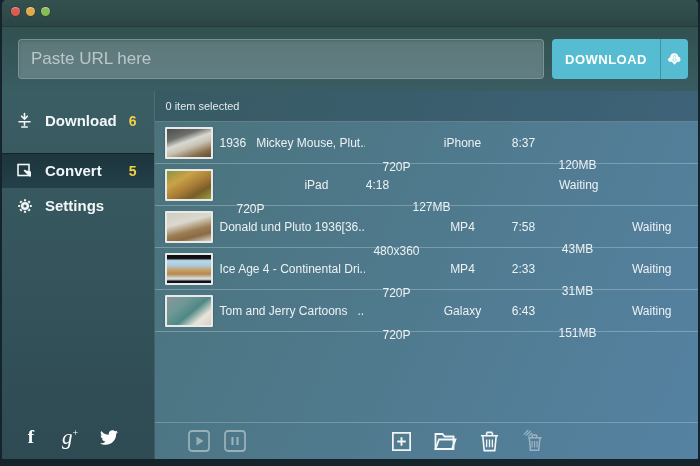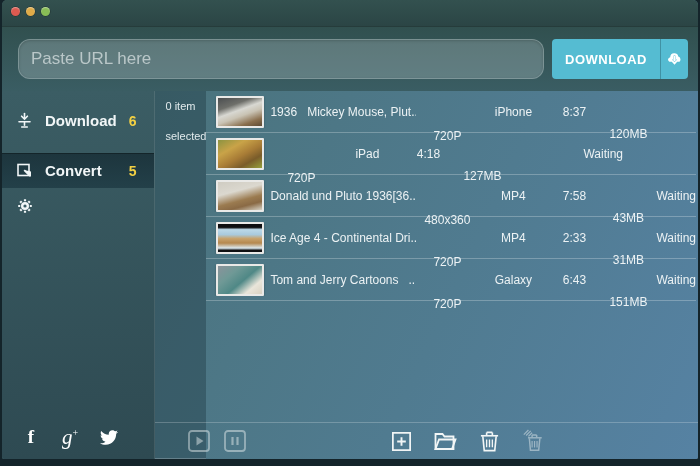--- a/index.html
+++ b/index.html
@@ -28,21 +28,21 @@
   .light.yellow{background:#dfab48;}
   .light.green{background:#88bd56;}
   .win-title{font-size:12px;font-weight:700;color:#e9eff0;letter-spacing:.2px;}
   
   .urlbar{
     flex:0 0 64px;display:flex;align-items:center;
     padding:0 10px 0 16px;
     background:linear-gradient(to bottom,#31504f,#3a5d63);
   }
   .url-input{
-    flex:1;height:38px;border-radius:12px;border:1px solid rgba(255,255,255,0.18);
+    flex:1;height:38px;border-radius:4px;border:1px solid rgba(255,255,255,0.18);
     background:rgba(205,220,222,0.28);
     box-shadow:inset 0 1px 3px rgba(0,0,0,0.18);
     padding:0 12px;font-size:17px;color:#eef4f5;outline:none;
     font-family:"Liberation Sans","DejaVu Sans",sans-serif;
   }
   .url-input::placeholder{color:#bfcccd;opacity:.95;}
   .btn-group{display:flex;margin-left:8px;height:40px;}
   .dl-btn{
     width:108px;height:40px;border:none;cursor:pointer;
     background:#55bcd2;color:#fff;font-size:13px;font-weight:700;letter-spacing:.5px;
@@ -75,21 +75,21 @@
   .side-label{font-size:15px;font-weight:700;flex:1;}
   .side-count{font-size:14px;font-weight:700;color:#f3d043;}
   .social{position:absolute;left:0;right:0;bottom:9px;display:flex;align-items:center;gap:9px;padding-left:14px;}
   .social .s-btn{width:30px;height:26px;display:flex;align-items:center;justify-content:center;cursor:pointer;color:#fff;}
   .s-f{font-family:"Liberation Serif","DejaVu Serif",serif;font-size:19px;font-weight:700;}
   .s-g{font-family:"Liberation Serif","DejaVu Serif",serif;font-size:21px;font-style:italic;}
   .s-g sup{font-size:10px;font-style:normal;}
   
   .main{flex:1;position:relative;min-width:0;
     background:linear-gradient(115deg,#4a737c 0%,#507b90 55%,#5682a3 100%);
-    display:flex;flex-direction:row;}
+    display:flex;flex-direction:column;}
   .sel-header{
     flex:0 0 30px;line-height:30px;padding-left:10px;
     background:rgba(14,34,44,0.30);
     border-bottom:1px solid rgba(255,255,255,0.22);
     font-size:11px;color:#e2ebed;
   }
   .rows{}
   .row{
     height:41px;display:flex;align-items:center;cursor:pointer;
     border-bottom:1px solid rgba(255,255,255,0.25);
@@ -194,20 +194,21 @@
       <div class="side-item">
         <span class="side-icon">
           <svg width="16" height="16" viewBox="0 0 16 16">
             <g stroke="#f1f6f7" stroke-width="2.2">
               <path d="M8 1.2v2M8 12.8v2M1.2 8h2M12.8 8h2M3.2 3.2l1.4 1.4M11.4 11.4l1.4 1.4M12.8 3.2l-1.4 1.4M4.6 11.4l-1.4 1.4"></path>
             </g>
             <circle cx="8" cy="8" r="4" fill="#f1f6f7"></circle>
             <circle cx="8" cy="8" r="1.6" fill="#3b5d64"></circle>
           </svg>
         </span>
+        <span class="side-label">Settings</span>
         <span class="side-count"></span>
       </div>
 
       <div class="social">
         <span class="s-btn">
             <span class="s-f">f</span>
           </span>
         <span class="s-btn">
             <span class="s-g"><span>g</span><sup>+</sup></span>
           </span>

